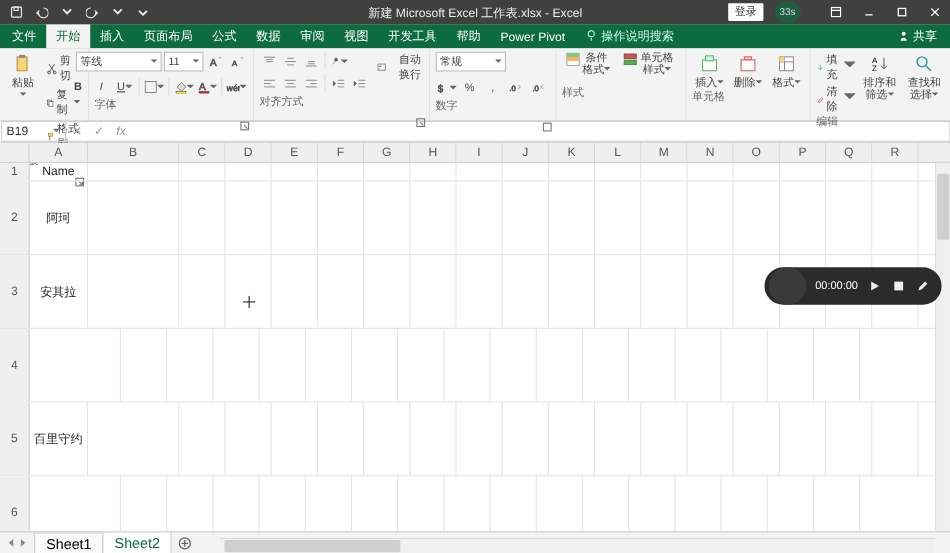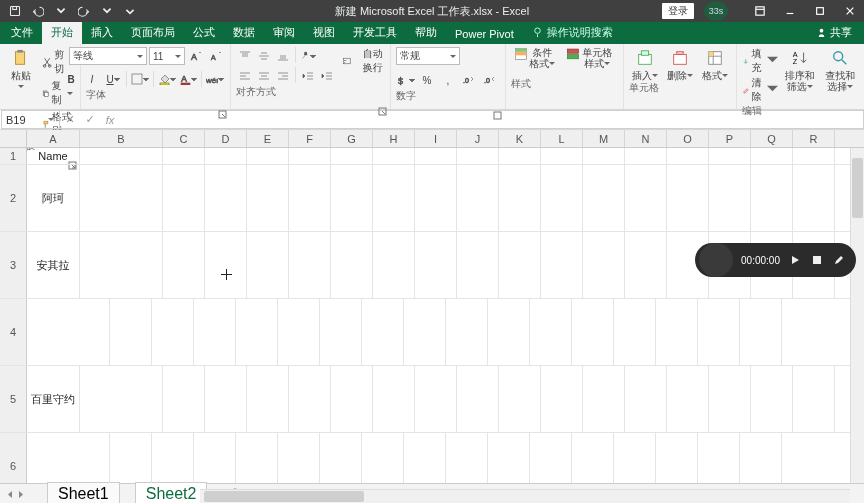--- a/index.html
+++ b/index.html
@@ -87,21 +87,21 @@
 .row { display: flex; border-bottom: 1px solid #e4e4e4; }
 .rh { width: 27px; background: #efefef; border-right: 1px solid #ccc; text-align: center; font-size: 11px; color: #555; display: flex; align-items: center; justify-content: center; }
 .cell { border-right: 1px solid #e4e4e4; display: flex; align-items: center; padding: 0 3px; font-size: 11px; color: #222; }
 .cell.colA { width: 53px; justify-content: center; font-weight: 500; }
 .cell.colB { width: 83px; }
 .cell.std { width: 42px; }
 .row.h1 { height: 17px; }
 .row.tall { height: 67px; }
 
 
-.sheettabs { height: 20px; border-top: 1px solid #ccc; background: #f3f3f3; display: flex; align-items: center; font-size: 16px; gap: 16px; }
+.sheettabs { height: 20px; border-top: 1px solid #ccc; background: #f3f3f3; display: flex; align-items: center; font-size: 13px; }
 .sheettabs .nav { display: flex; gap: 1px; padding: 0 6px; }
 .sheettabs .nav svg { width: 9px; height: 9px; fill: #888; }
 .sheettabs .stab { padding: 2px 10px; border: 1px solid #ccc; border-bottom: none; background: #fafafa; margin-right: -1px; }
 .sheettabs .stab.active { background: #fff; border-bottom: 1px solid #fff; color: #0c6b3f; }
 .sheettabs .addsheet { width: 18px; height: 18px; display: flex; align-items: center; justify-content: center; margin-left: 4px; }
 .sheettabs .addsheet svg { width: 12px; height: 12px; stroke: #666; fill: none; stroke-width: 1.2; }
 .vscroll { position: absolute; right: 0; top: 18px; bottom: 0; width: 14px; background: #f0f0f0; border-left: 1px solid #ddd; }
 .vscroll .thumb { position: absolute; left: 1px; right: 1px; top: 10px; height: 60px; background: #cfcfcf; border-radius: 2px; }
 .hscroll { position: absolute; right: 14px; bottom: 0; left: 200px; height: 14px; background: #f0f0f0; border-top: 1px solid #ddd; }
 .hscroll .thumb { position: absolute; top: 1px; bottom: 1px; left: 4px; width: 160px; background: #cfcfcf; border-radius: 2px; }

